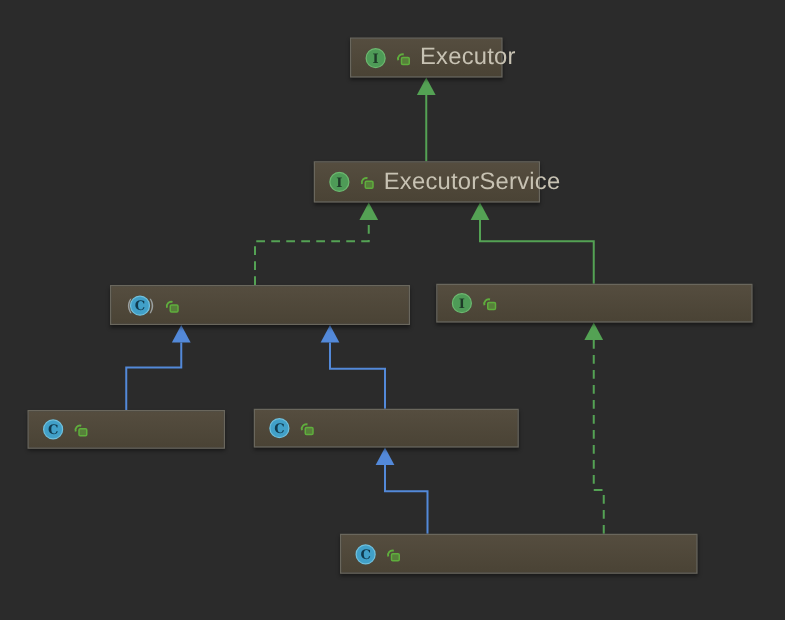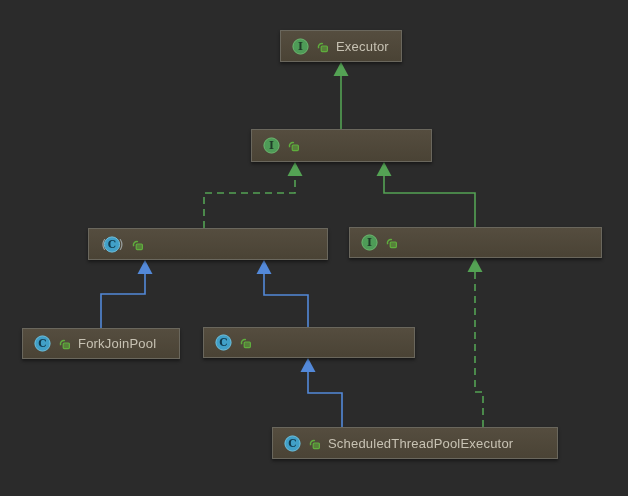--- a/index.html
+++ b/index.html
@@ -17,21 +17,21 @@
     display:flex;align-items:center;
     gap:7px;
     padding:0 10px 0 11px;
     background:linear-gradient(#554d3f,#4a4335);
     border:1px solid #6a675d;
     box-shadow:0 2px 3px rgba(0,0,0,0.45);
     cursor:default;
   }
   .uml-node .label{
     color:#c7c2b3;
-    font-size:13px;
+    font-size:19px;
     white-space:nowrap;
     letter-spacing:0.2px;
   }
   .uml-node svg{display:block;flex:0 0 auto;}
 </style>
 </head>
 <body>
 
 <div id="canvas">
   <svg id="edge-layer" viewBox="0 0 628 496" xmlns="http://www.w3.org/2000/svg">
@@ -86,20 +86,21 @@
           <circle cx="8.5" cy="8.5" r="7.6" fill="#4e9b57" stroke="#6cb86f" stroke-width="1"></circle>
           <text x="8.5" y="12.4" font-size="10.5" font-weight="bold" text-anchor="middle" fill="#1e3b28" font-family="DejaVu Serif,serif">I</text>
         </svg>
       </span>
       <span>
         <svg width="13" height="13" viewBox="0 0 13 13">
     <path d="M2.6 8.2 A 3.6 3.6 0 0 1 7.0 3.6" fill="none" stroke="#5fae3d" stroke-width="1.5"></path>
     <rect x="5.2" y="6.0" width="6.2" height="5.6" rx="1" fill="#5fae3d" fill-opacity="0.55" stroke="#5fae3d" stroke-width="1.2"></rect>
   </svg>
       </span>
+      <span class="label">ExecutorService</span>
     </div>
     <div class="uml-node" style="left: 88px; top: 228px; width: 240px; height: 32px;">
       <span>
         <svg width="24" height="17" viewBox="0 0 24 17">
           <text x="1.2" y="13.2" font-size="13" fill="#9aa0a0" font-family="DejaVu Sans,sans-serif">(</text>
           <text x="18.5" y="13.2" font-size="13" fill="#9aa0a0" font-family="DejaVu Sans,sans-serif">)</text>
           <circle cx="12" cy="8.5" r="7.6" fill="#41a0c8" stroke="#6fc0dd" stroke-width="1"></circle>
           <text x="12" y="12.4" font-size="10.5" font-weight="bold" text-anchor="middle" fill="#103a4e" font-family="DejaVu Serif,serif">C</text>
         </svg>
       </span>
@@ -130,21 +131,20 @@
           <circle cx="8.5" cy="8.5" r="7.6" fill="#41a0c8" stroke="#6fc0dd" stroke-width="1"></circle>
           <text x="8.5" y="12.4" font-size="10.5" font-weight="bold" text-anchor="middle" fill="#103a4e" font-family="DejaVu Serif,serif">C</text>
         </svg>
       </span>
       <span>
         <svg width="13" height="13" viewBox="0 0 13 13">
     <path d="M2.6 8.2 A 3.6 3.6 0 0 1 7.0 3.6" fill="none" stroke="#5fae3d" stroke-width="1.5"></path>
     <rect x="5.2" y="6.0" width="6.2" height="5.6" rx="1" fill="#5fae3d" fill-opacity="0.55" stroke="#5fae3d" stroke-width="1.2"></rect>
   </svg>
       </span>
-      <span class="label">ForkJoinPool</span>
     </div>
     <div class="uml-node" style="left: 203px; top: 327px; width: 212px; height: 31px;">
       <span>
         <svg width="17" height="17" viewBox="0 0 17 17">
           <circle cx="8.5" cy="8.5" r="7.6" fill="#41a0c8" stroke="#6fc0dd" stroke-width="1"></circle>
           <text x="8.5" y="12.4" font-size="10.5" font-weight="bold" text-anchor="middle" fill="#103a4e" font-family="DejaVu Serif,serif">C</text>
         </svg>
       </span>
       <span>
         <svg width="13" height="13" viewBox="0 0 13 13">
@@ -159,15 +159,14 @@
           <circle cx="8.5" cy="8.5" r="7.6" fill="#41a0c8" stroke="#6fc0dd" stroke-width="1"></circle>
           <text x="8.5" y="12.4" font-size="10.5" font-weight="bold" text-anchor="middle" fill="#103a4e" font-family="DejaVu Serif,serif">C</text>
         </svg>
       </span>
       <span>
         <svg width="13" height="13" viewBox="0 0 13 13">
     <path d="M2.6 8.2 A 3.6 3.6 0 0 1 7.0 3.6" fill="none" stroke="#5fae3d" stroke-width="1.5"></path>
     <rect x="5.2" y="6.0" width="6.2" height="5.6" rx="1" fill="#5fae3d" fill-opacity="0.55" stroke="#5fae3d" stroke-width="1.2"></rect>
   </svg>
       </span>
-      <span class="label">ScheduledThreadPoolExecutor</span>
     </div>
   </div>
 
 </body></html>

